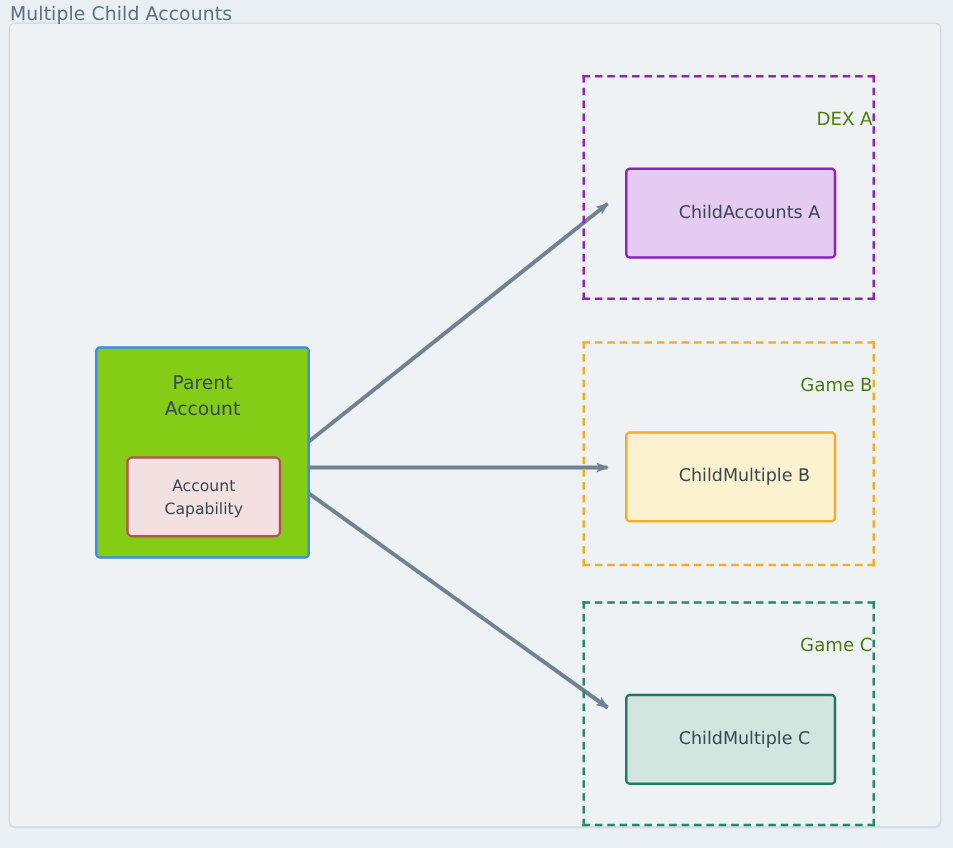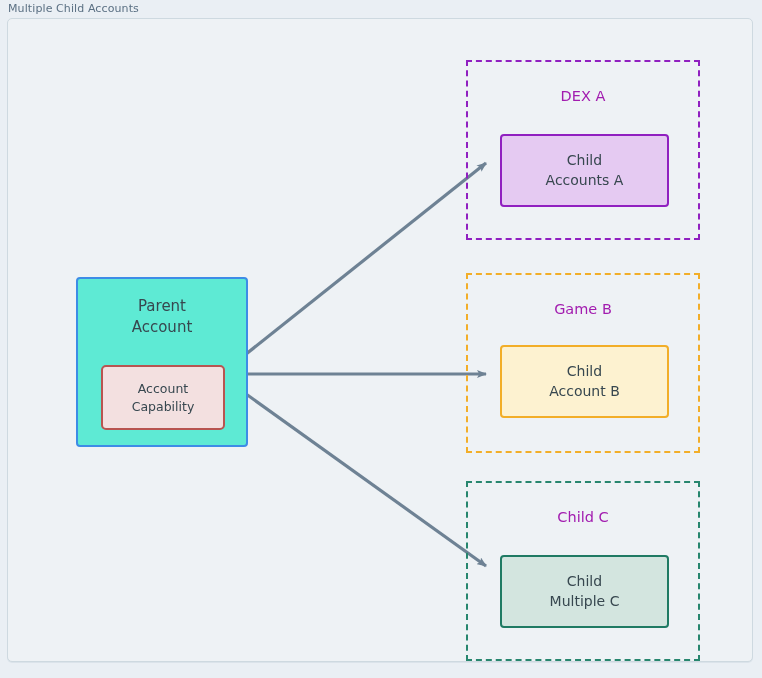--- a/index.html
+++ b/index.html
@@ -25,21 +25,21 @@
     box-sizing: border-box;
     background: #eef2f5;
     border: 1px solid #ced9e0;
     border-radius: 5px;
     box-shadow: 0 1px 0 #dbe3ea;
   }
   #frame-title {
     position: absolute;
     left: 8px;
     top: 2px;
-    font-size: 11px;
+    font-size: 15px;
     color: #5b7083;
     letter-spacing: .1px;
     white-space: nowrap;
   }
 
   
   .node {
     position: absolute;
     box-sizing: border-box;
     display: flex;
@@ -51,21 +51,21 @@
     line-height: 1.38;
   }
   .node .line { display: block; white-space: nowrap; }
 
   
   #parent-account {
     left: 68px;
     top: 258px;
     width: 172px;
     height: 170px;
-    background: #5eead4;
+    background: #84cc16;
     border: 2px solid #3d8ce6;
     border-radius: 4px;
     justify-content: flex-start;
     padding-top: 17px;
     font-size: 15px;
   }
   #account-capability {
     position: absolute;
     left: 23px;
     top: 86px;
@@ -90,45 +90,46 @@
     box-sizing: border-box;
     border-width: 2px;
     border-style: dashed;
     background: transparent;
   }
   .group-label {
     position: absolute;
     left: 0;
     right: 0;
     top: 26px;
-    text-align: center;
+    text-align: right;
     font-size: 14.5px;
-    color: #a21caf;
+    color: #4d7c0f;
     white-space: nowrap;
   }
 
   #group-dex-a   { left: 458px; top: 41px;  width: 234px; height: 180px; border-color: #9020c0; }
   #group-defi-b  { left: 458px; top: 254px; width: 234px; height: 180px; border-color: #f2ae28; }
   #group-game-c  { left: 458px; top: 462px; width: 234px; height: 180px; border-color: #27866e; }
 
   
   .child-node {
     position: absolute;
     box-sizing: border-box;
     display: flex;
-    flex-direction: column;
+    flex-direction: row;
     align-items: center;
-    justify-content: center;
+    justify-content: flex-start;
     text-align: center;
     border-width: 2px;
     border-style: solid;
     border-radius: 4px;
     font-size: 14px;
     color: #37474f;
     line-height: 1.42;
+    padding-left: 41px;
   }
   #child-account-a {
     left: 492px; top: 115px; width: 169px; height: 73px;
     background: #e5caf2; border-color: #9020c0;
   }
   #child-account-b {
     left: 492px; top: 326px; width: 169px; height: 73px;
     background: #fdf2d0; border-color: #f2ae28;
   }
   #child-account-c {
@@ -177,25 +178,25 @@
   <div class="child-node" id="child-account-a">
     <span class="line">Child</span>
     <span class="line">Accounts A</span>
   </div>
 
   <div class="group" id="group-defi-b">
     <div class="group-label">Game B</div>
   </div>
   <div class="child-node" id="child-account-b">
     <span class="line">Child</span>
-    <span class="line">Account B</span>
+    <span class="line">Multiple B</span>
   </div>
 
   <div class="group" id="group-game-c">
-    <div class="group-label">Child C</div>
+    <div class="group-label">Game C</div>
   </div>
   <div class="child-node" id="child-account-c">
     <span class="line">Child</span>
     <span class="line">Multiple C</span>
   </div>
 
 </div>
 
 <div id="frame-title">Multiple Child Accounts</div>
 

